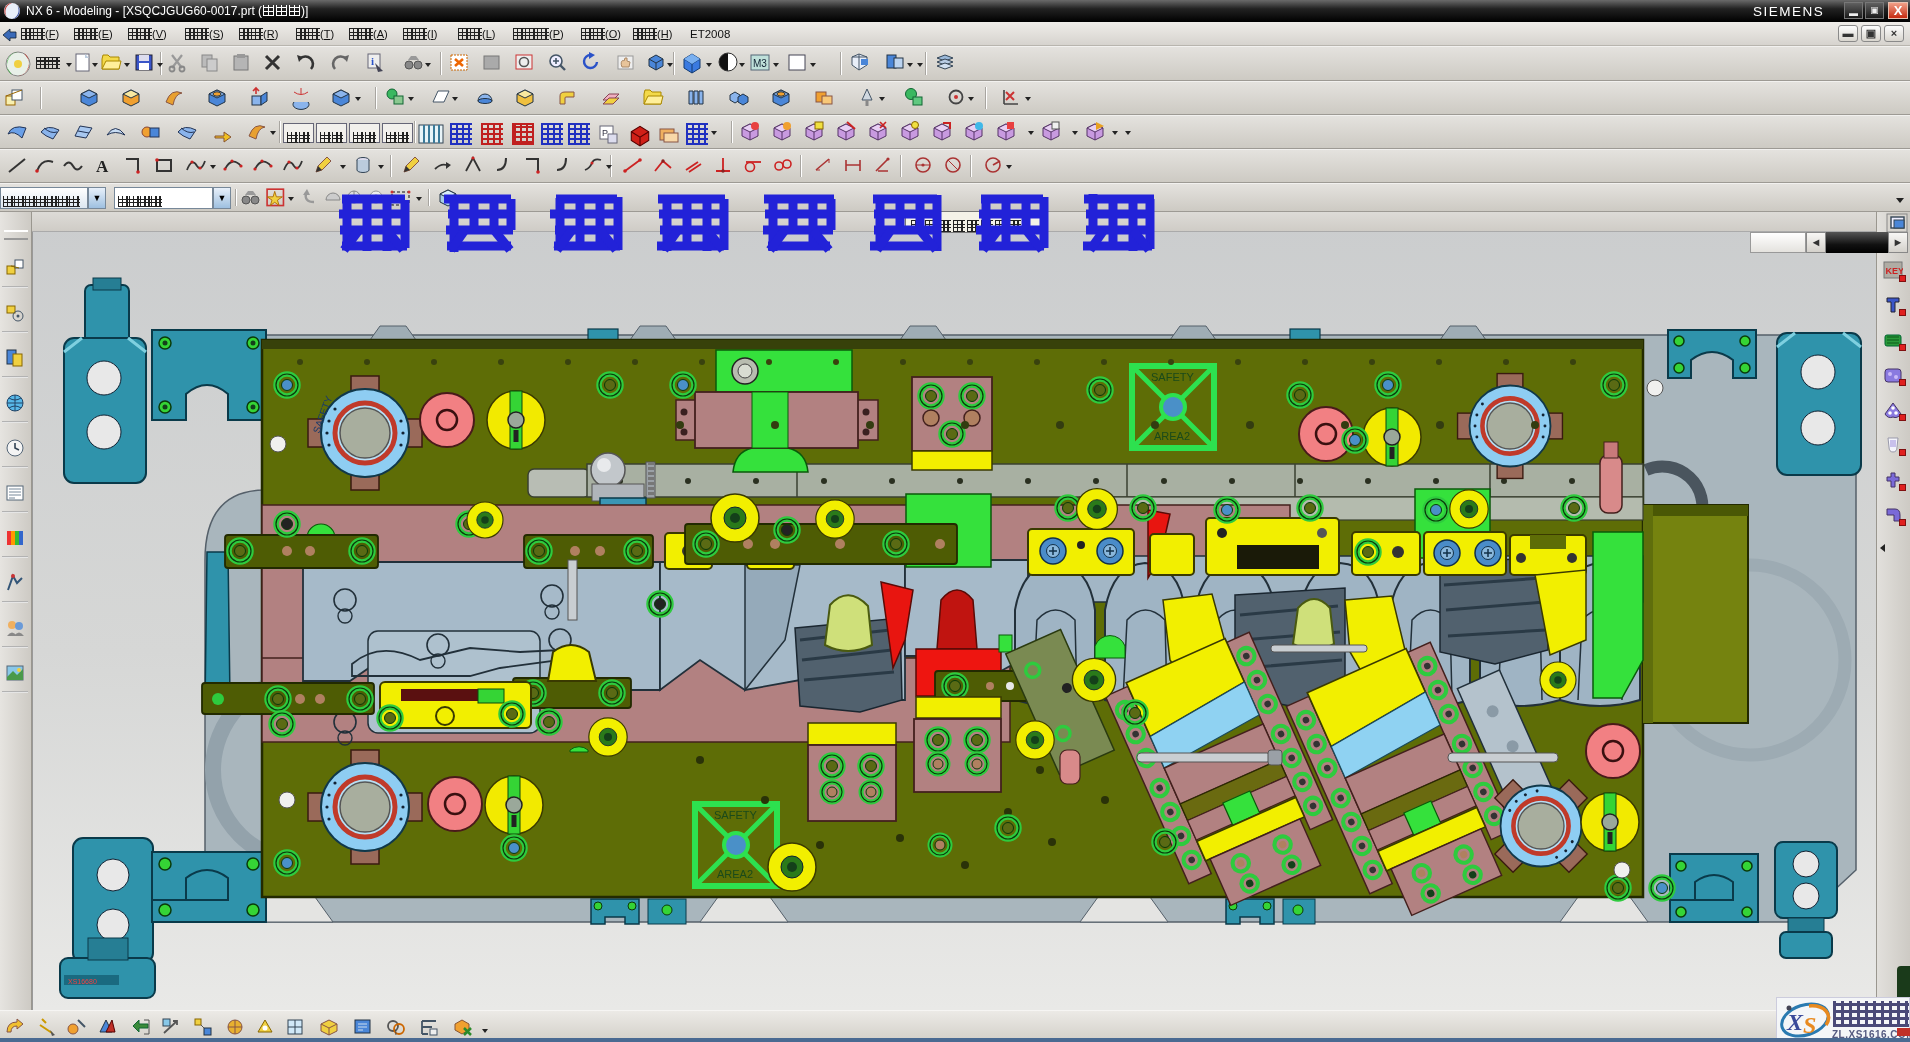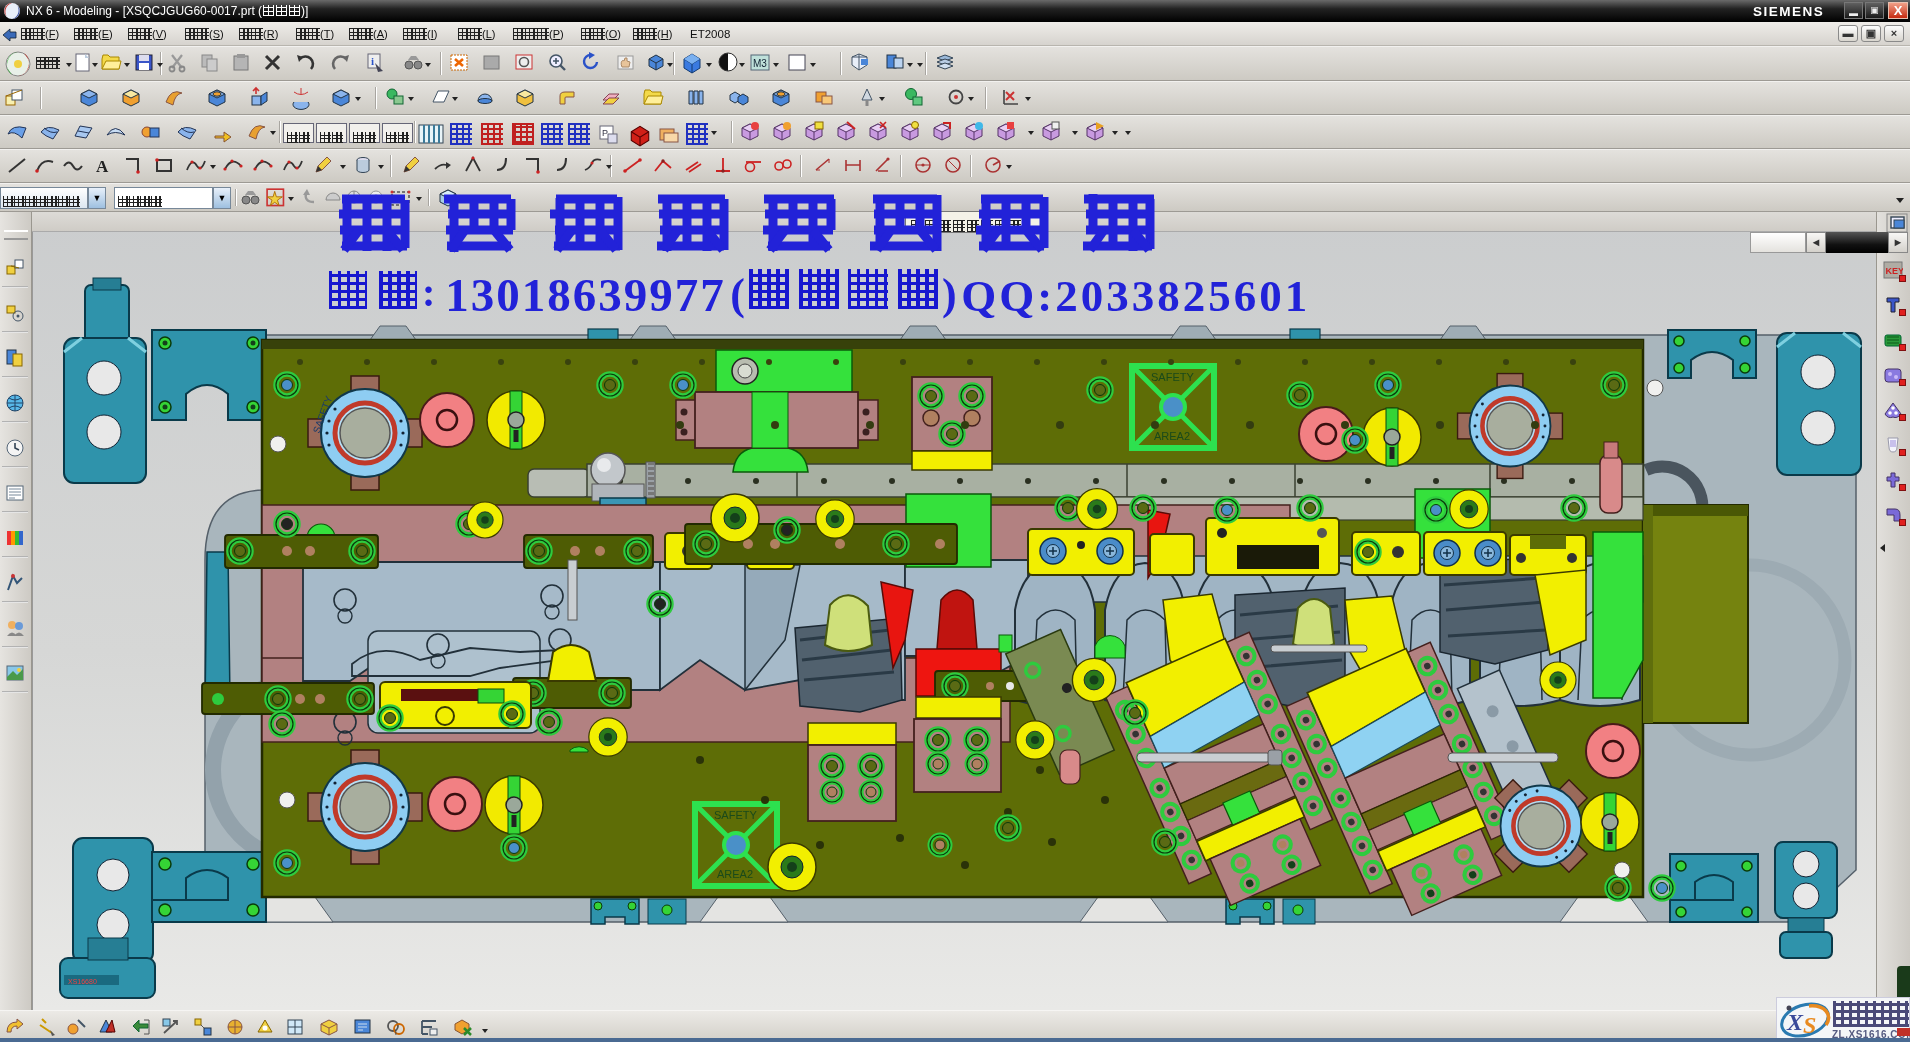--- a/index.html
+++ b/index.html
@@ -18,21 +18,21 @@
 .dd{position:absolute;width:0;height:0;border-left:3px solid transparent;border-right:3px solid transparent;border-top:4px solid #222}
 </style></head><body>
 <div id="root">
     <div class="abs" style="left:0;top:0;width:1910px;height:22px;background:linear-gradient(#6a6a6a,#222 40%,#000)">
 <svg class="abs" style="left:3px;top:2px" width="18" height="18" viewBox="0 0 18 18">
         <circle cx="9" cy="9" r="8" fill="#e8eef8"></circle>
         <path d="M2 12 A8 8 0 0 1 9 1 A 9 9 0 0 0 5 16 Z" fill="#c03028"></path>
         <path d="M16 6 A8 8 0 0 1 9 17 A 9 9 0 0 0 13 2 Z" fill="#3a4ea0"></path>
       </svg>
 <span class="abs" style="left:26px;top:4px;color:#fff;font-size:12px">NX 6 - Modeling - [XSQCJGUG60-0017.prt <span style="color:#fff">(</span><span class="zhw"></span><span class="zhw"></span><span class="zhw"></span><span style="color:#fff">)]</span></span>
-<span class="abs" style="left:1753px;top:4px;color:#fff;font-size:13.5px;font-weight:bold;letter-spacing:1.5px">SIEMENS</span>
+<span class="abs" style="left:1753px;top:4px;color:#fff;font-size:13.5px;font-weight:normal;letter-spacing:1.5px">SIEMENS</span>
 <span class="abs" style="left:1844px;top:2px;width:19px;height:17px;background:linear-gradient(#606060,#1a1a1a);border:1px solid #777;color:#eee;font-size:9px;text-align:center;line-height:20px">▬</span>
 <span class="abs" style="left:1865px;top:2px;width:19px;height:17px;background:linear-gradient(#606060,#1a1a1a);border:1px solid #777;color:#eee;font-size:9px;text-align:center;line-height:14px">▣</span>
 <span class="abs" style="left:1888px;top:2px;width:20px;height:17px;background:linear-gradient(#f0a088,#c62a10);border:1px solid #e8c0b0;color:#fff;font-size:13px;font-weight:bold;text-align:center;line-height:16px">X</span>
 </div>
 <style>.zhw{display:inline-block;width:11px;height:11px;margin:0 1px;vertical-align:-1px;background:repeating-linear-gradient(0deg,#fff 0 1px,transparent 1px 4px),repeating-linear-gradient(90deg,#fff 0 1px,transparent 1px 5px)}</style>
     <div class="abs" style="left:0;top:22px;width:1910px;height:24px;background:linear-gradient(#efede9,#d6d3ce);border-bottom:1px solid #b8b5ae;font-size:12px;color:#111">
       <svg class="abs" style="left:2px;top:4px" width="16" height="16" viewBox="0 0 16 16">
         <path d="M1 9 L8 3 L8 6 L14 6 L14 12 L8 12 L8 15 Z" fill="#3a6ab8" stroke="#123" stroke-width="0.8"></path>
       </svg>
       <span class="abs" style="left:21px;top:5px"><span class="zh zh12"></span><span class="zh zh12"></span><span style="font-size:11px">(<u>F</u>)</span></span>
@@ -1457,26 +1457,13 @@
         <line x1="1086" y1="230" x2="1152" y2="230"></line>
         <line x1="1083" y1="246" x2="1152" y2="246"></line>
         <line x1="1093" y1="194" x2="1093" y2="230"></line>
         <line x1="1113" y1="195" x2="1113" y2="250"></line>
         <line x1="1133" y1="195" x2="1133" y2="251"></line>
         <line x1="1150" y1="199" x2="1150" y2="249"></line>
         <line x1="1104" y1="230" x2="1090" y2="250"></line>
         <line x1="1133" y1="230" x2="1149" y2="250"></line>
       </g>
     </svg>
-    <div class="abs" style="left:329px;top:268px;z-index:10;height:50px">
-<span class="zhb" style="width:38px;height:38px;vertical-align:0"></span>
-<span class="zhb" style="width:38px;height:38px;margin-left:8px;vertical-align:0"></span>
-<span style="font-family:'Liberation Serif',serif;font-size:40px;font-weight:bold;color:#2222d8;vertical-align:3px"> : </span>
-<span style="font-family:'Liberation Serif',serif;font-size:47px;font-weight:bold;color:#2222d8;letter-spacing:2px;vertical-align:-2px">13018639977</span>
-<span style="font-family:'Liberation Serif',serif;font-size:44px;font-weight:bold;color:#2222d8;vertical-align:0px"> (</span>
-<span class="zhb" style="width:40px;height:40px;vertical-align:0"></span>
-<span class="zhb" style="width:40px;height:40px;margin-left:5px;vertical-align:0"></span>
-<span class="zhb" style="width:40px;height:40px;margin-left:5px;vertical-align:0"></span>
-<span class="zhb" style="width:40px;height:40px;margin-left:5px;vertical-align:0"></span>
-<span style="font-family:'Liberation Serif',serif;font-size:44px;font-weight:bold;color:#2222d8;vertical-align:0px">)</span>
-<span style="font-family:'Liberation Serif',serif;font-size:45px;font-weight:bold;color:#2222d8;letter-spacing:3px;vertical-align:-2px"> QQ:2033825601</span>
-</div>
     <div class="abs" style="left:0;top:1038px;width:1910px;height:4px;background:#4a6a92;z-index:40"></div>
   </div>
 </body></html>

